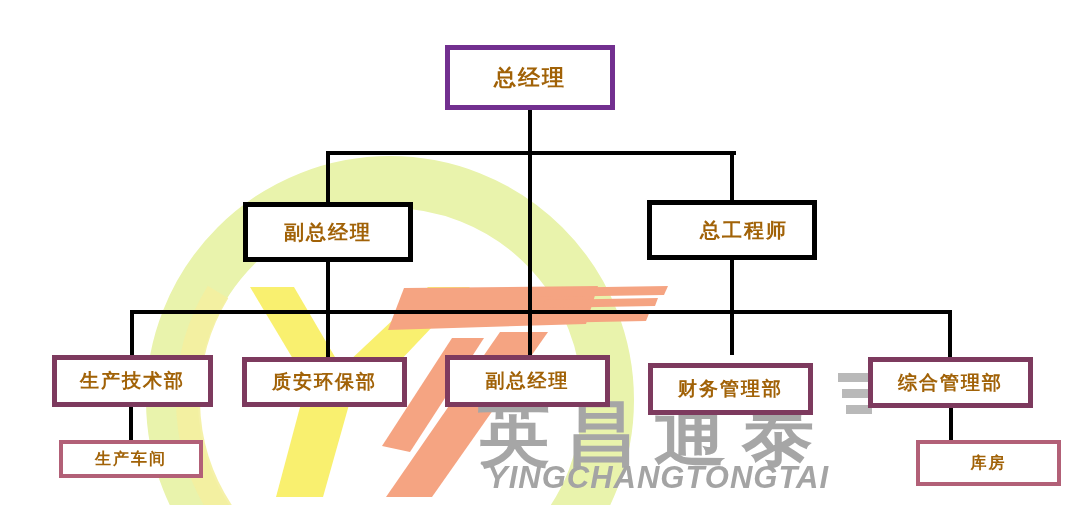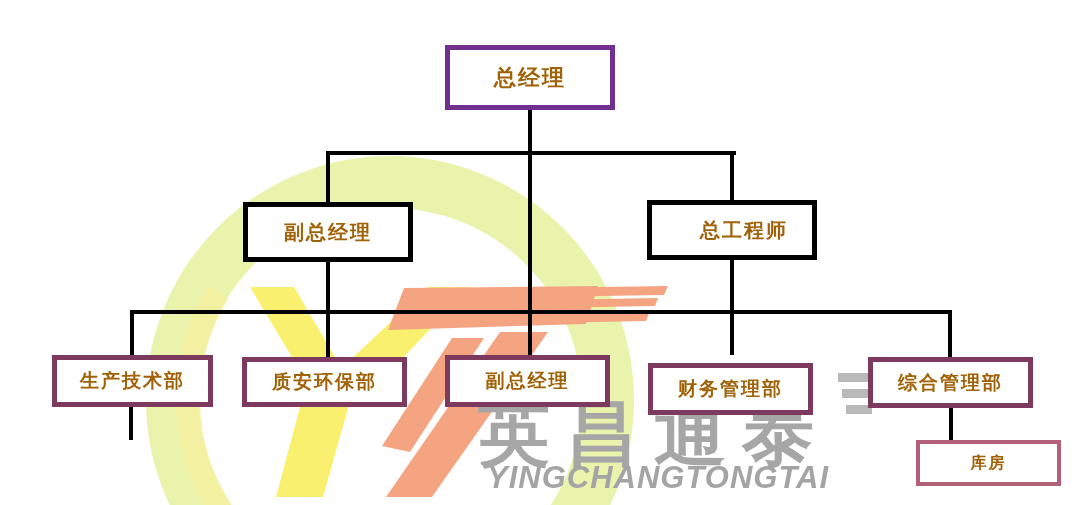--- a/index.html
+++ b/index.html
@@ -91,17 +91,20 @@
   <div class="node lv3" style="left:445px;top:355px;width:165px;height:52px;">
     <span>副总经理</span>
   </div>
   <div class="node lv3" style="left:648px;top:355px;width:165px;height:52px;margin-top:8px;">
     <span>财务管理部</span>
   </div>
   <div class="node lv3" style="left:868px;top:357px;width:165px;height:51px;">
     <span>综合管理部</span>
   </div>
 
+  <div class="node lv4" style="left:59px;top:440px;width:144px;height:38px;">
+    <span>生产车间</span>
+  </div>
   <div class="node lv4" style="left:880px;top:440px;width:145px;height:46px;margin-left:36px;">
     <span>库房</span>
   </div>
 
 </div>
 
 </body></html>

